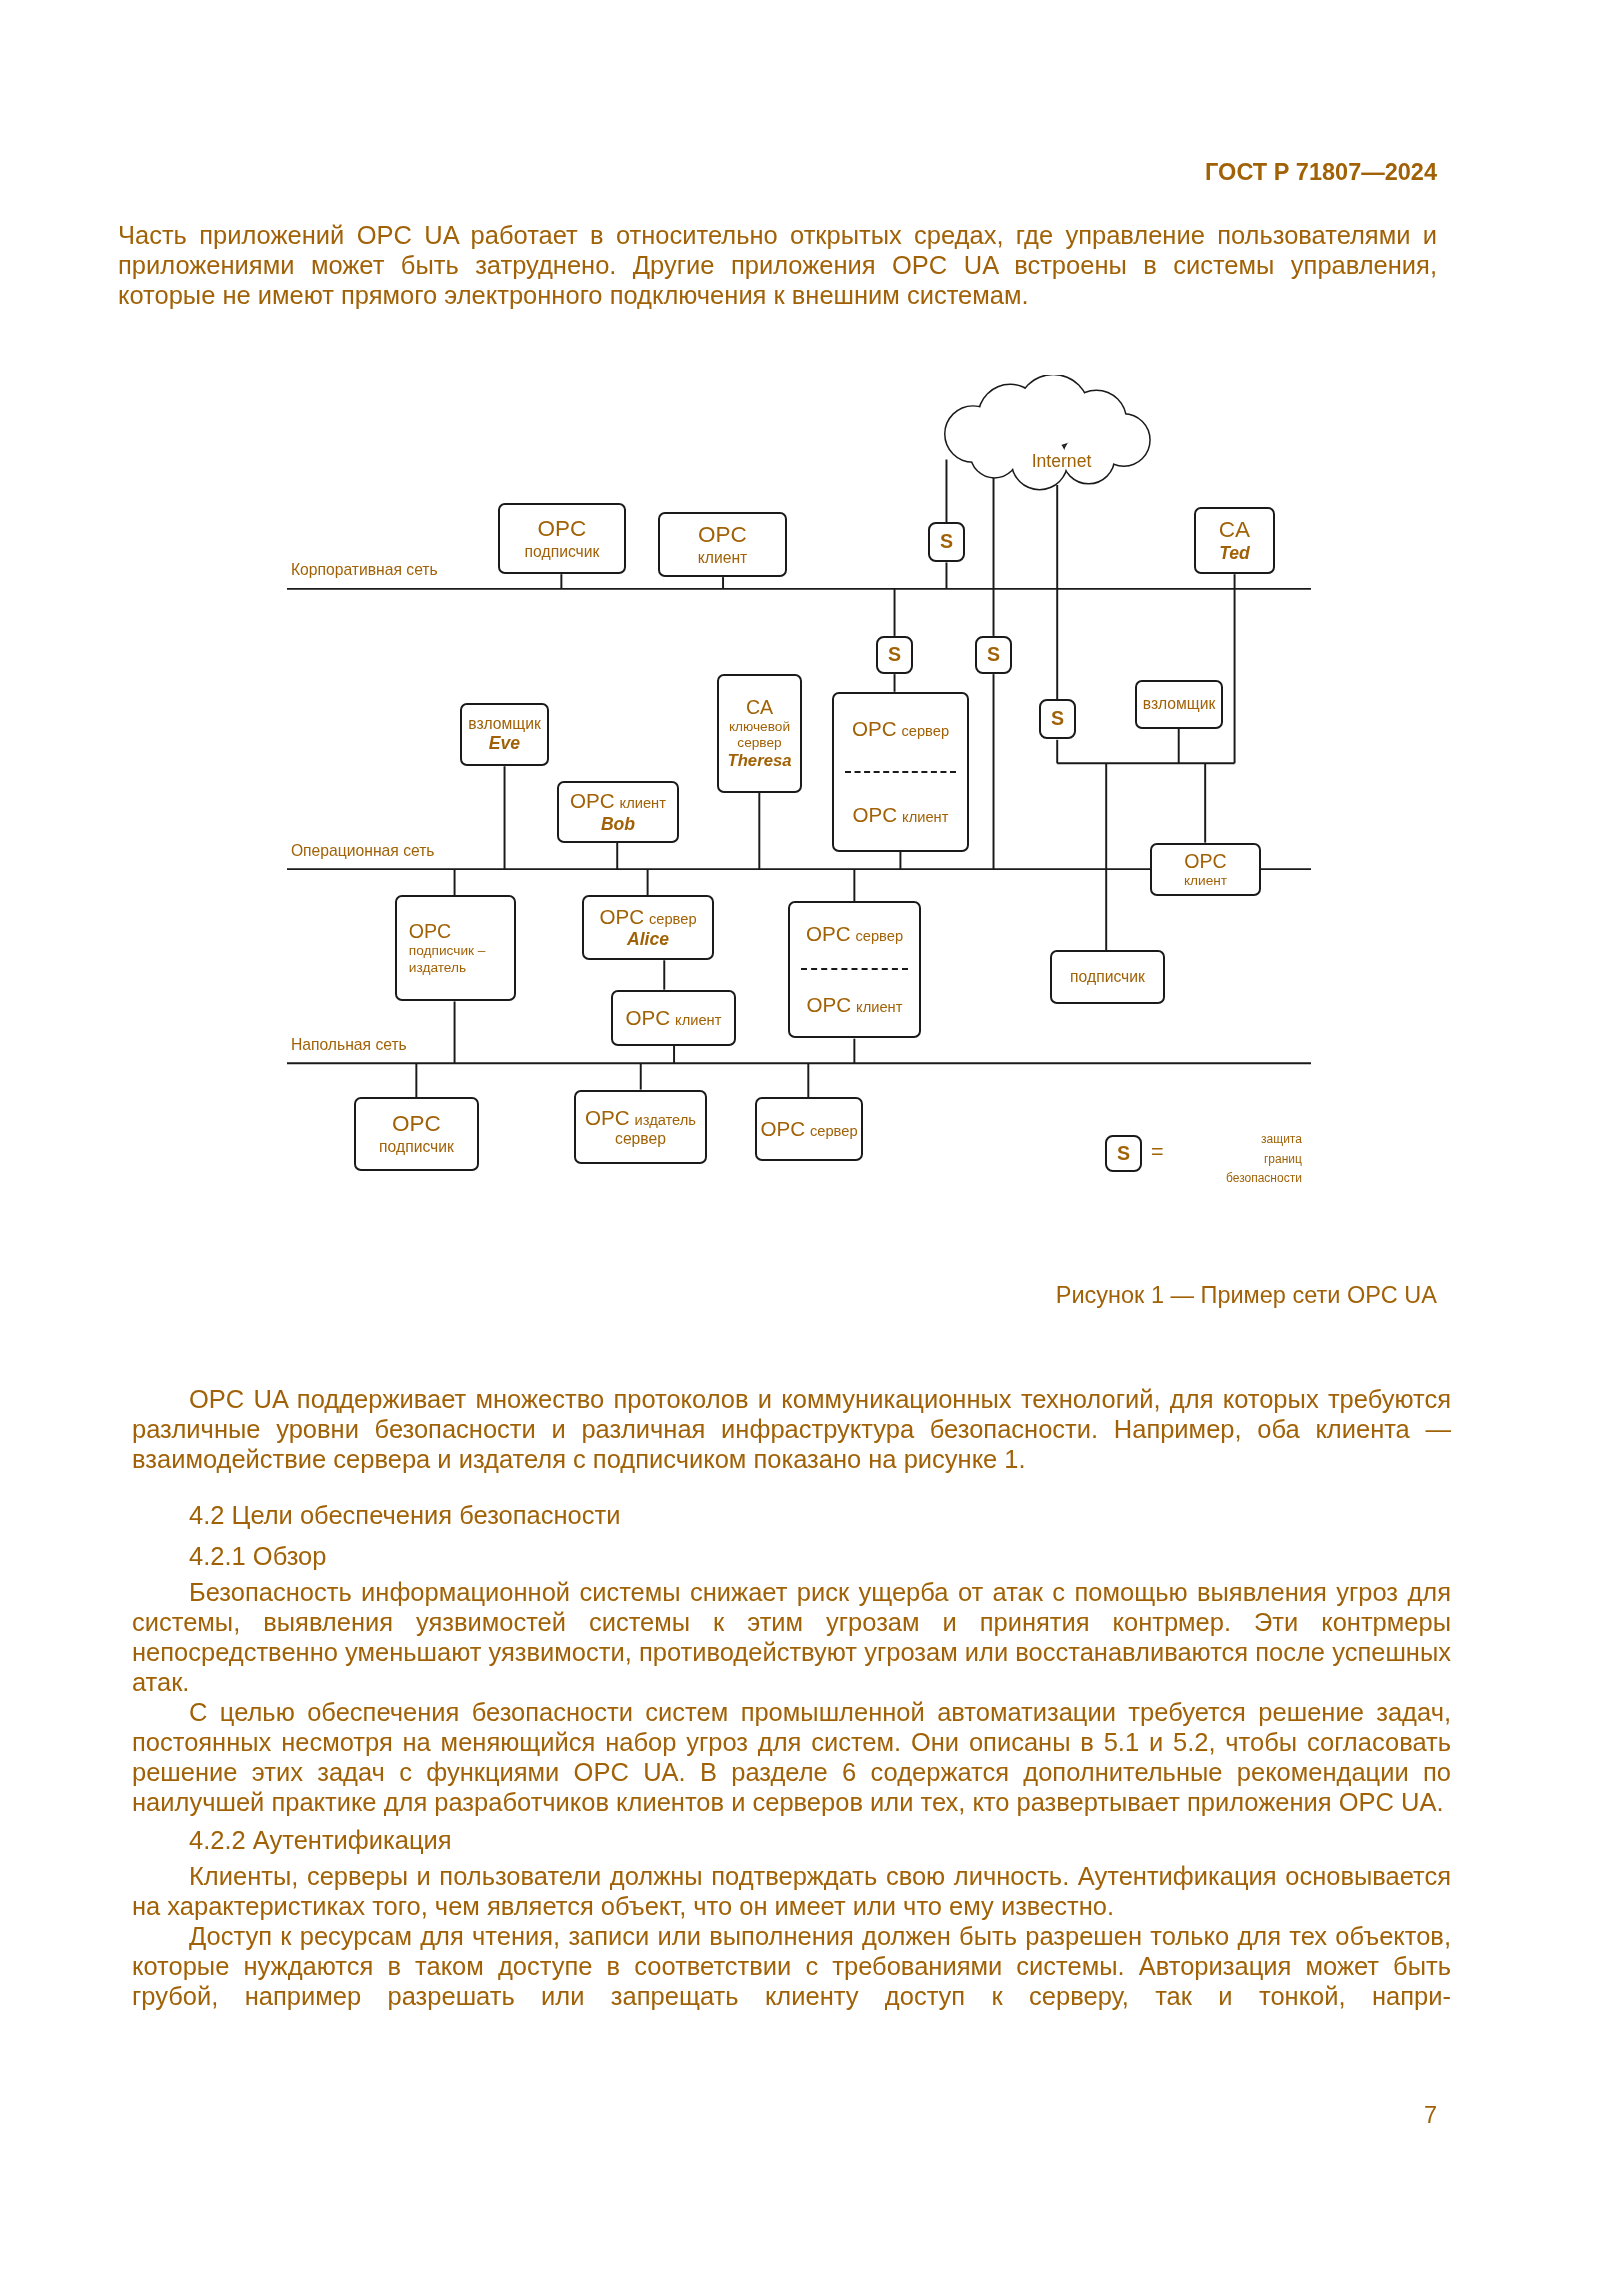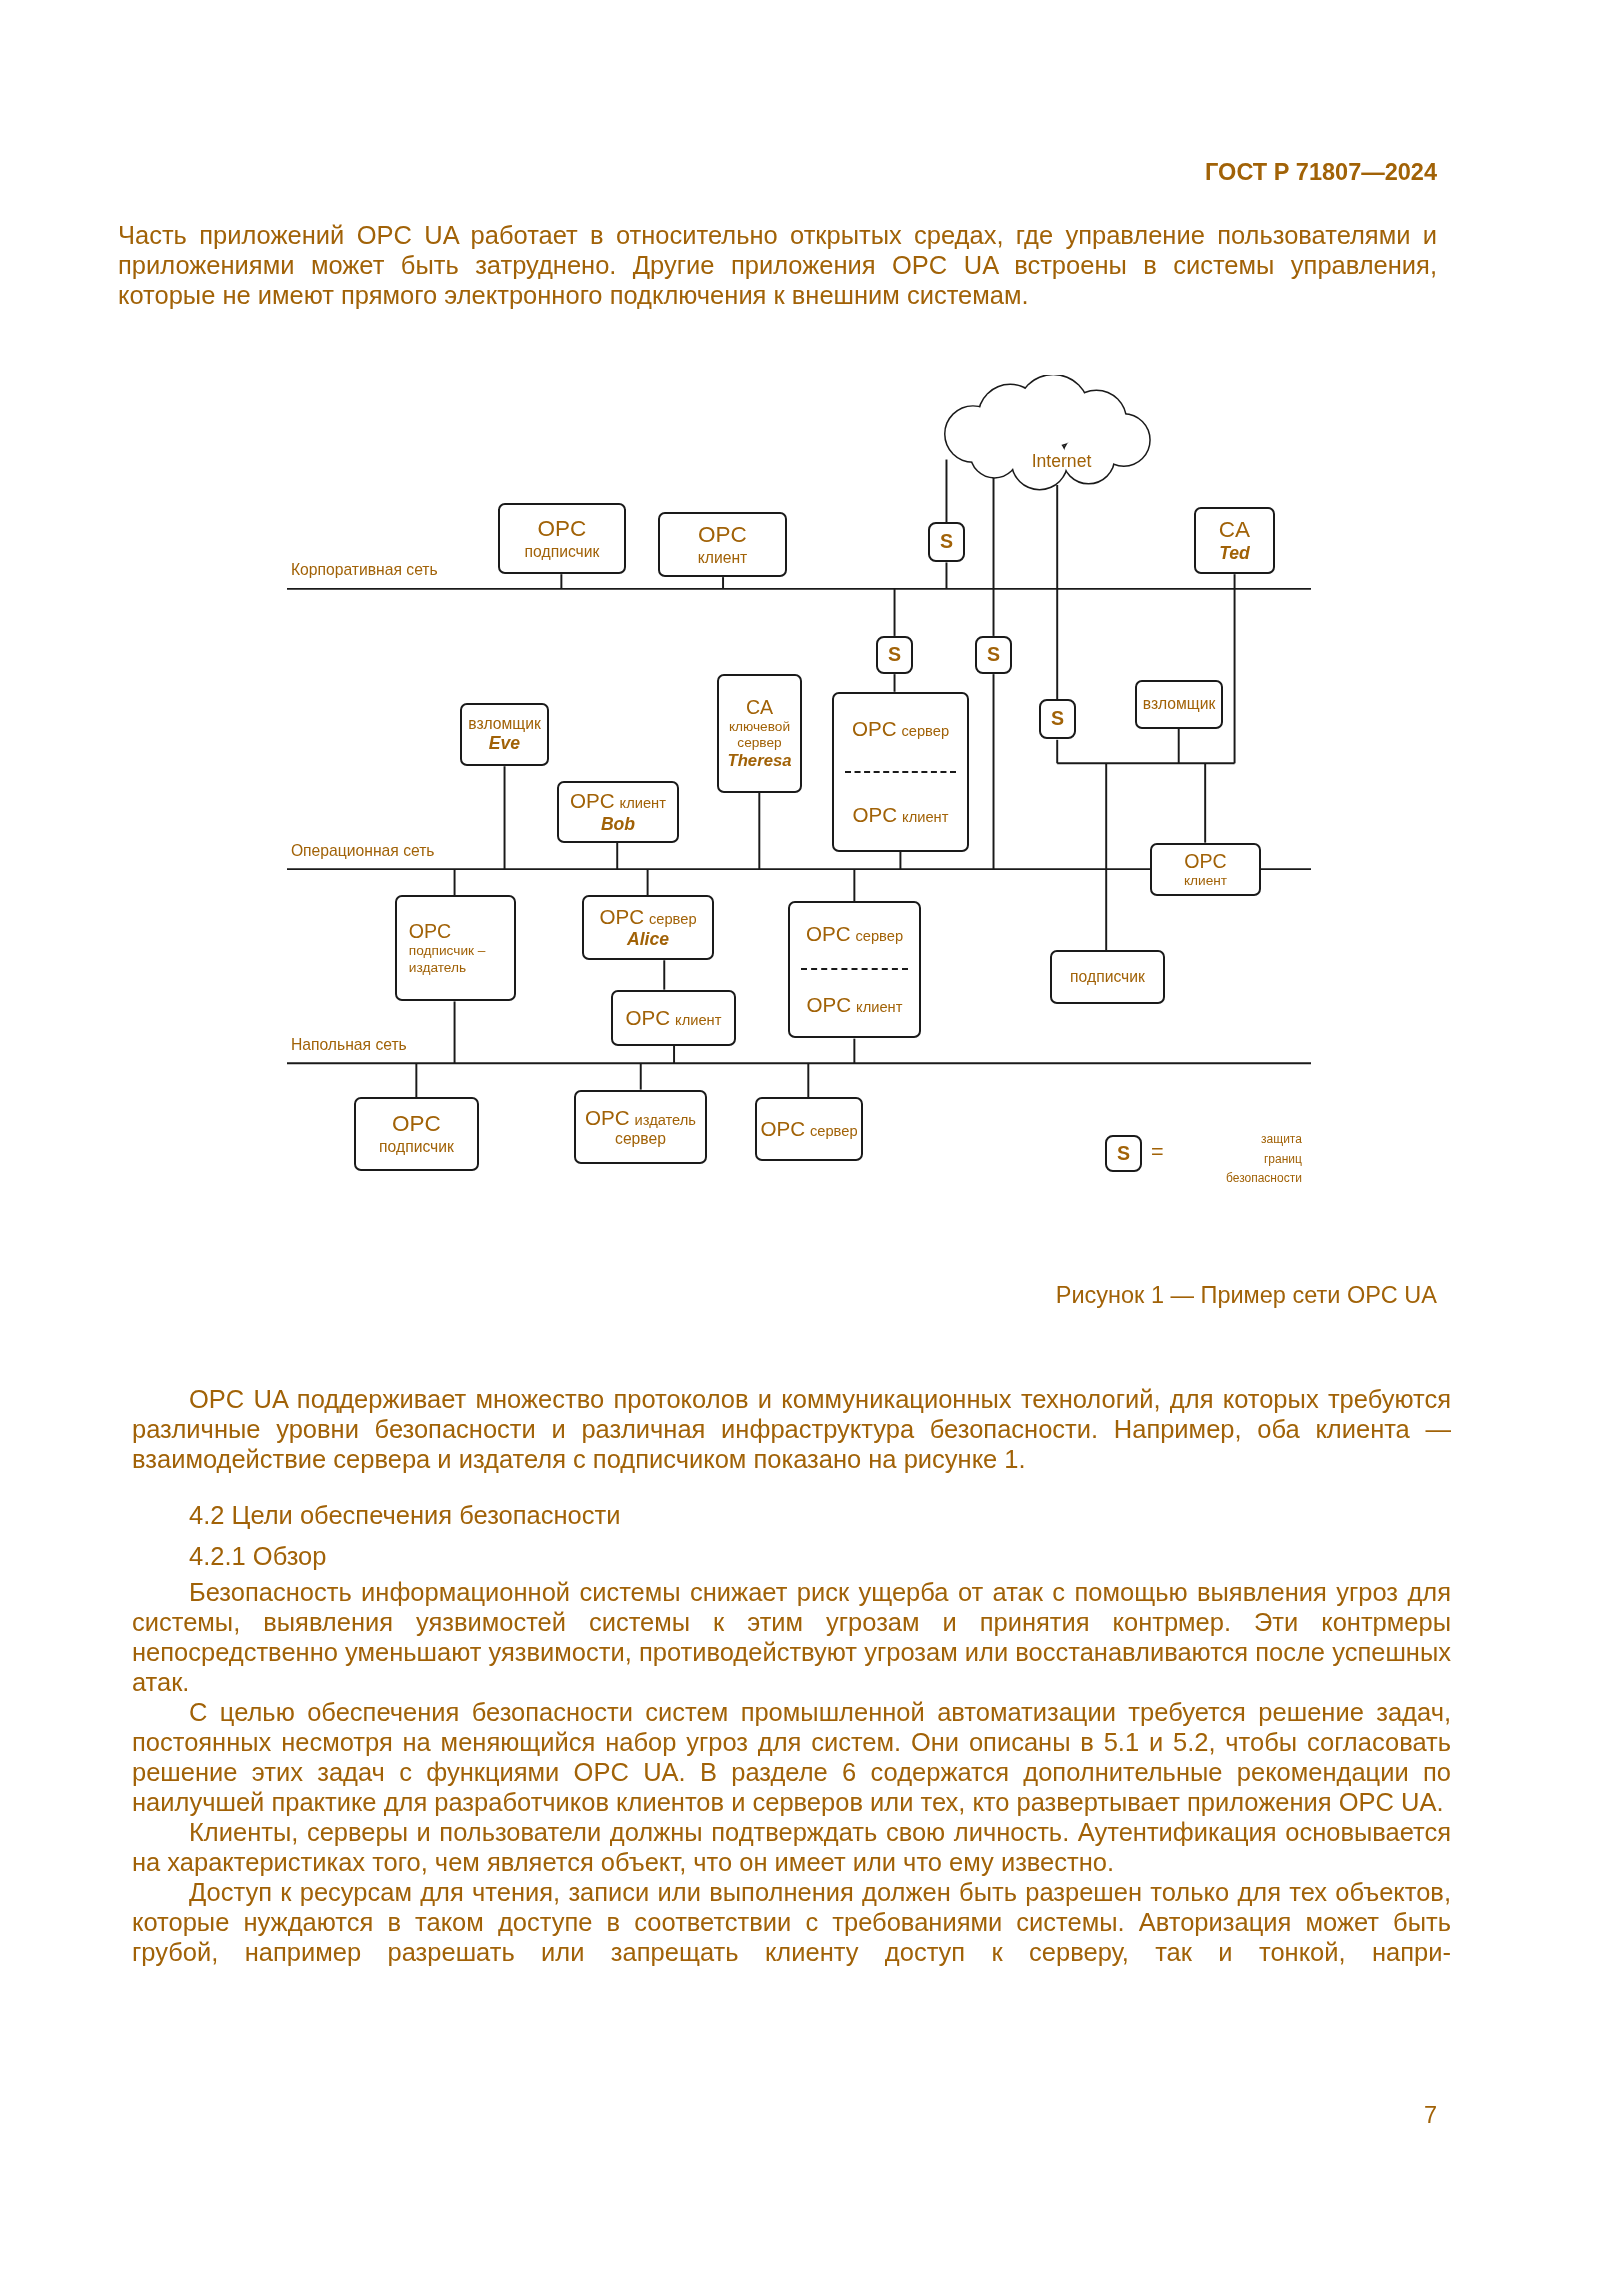--- a/index.html
+++ b/index.html
@@ -245,20 +245,21 @@
   </div>
 
   <div class="caption">Рисунок 1 — Пример сети OPC UA</div>
 
   <div class="bodytext">
     <p>OPC UA поддерживает множество протоколов и коммуникационных технологий, для которых требуются различные уровни безопасности и различная инфраструктура безопасности. Например, оба клиента — взаимодействие сервера и издателя с подписчиком показано на рисунке 1.</p>
     <h3 class="h-main">4.2 Цели обеспечения безопасности</h3>
     <h3 class="h-sub">4.2.1 Обзор</h3>
     <p>Безопасность информационной системы снижает риск ущерба от атак с помощью выявления угроз для системы, выявления уязвимостей системы к этим угрозам и принятия контрмер. Эти контрмеры непосредственно уменьшают уязвимости, противодействуют угрозам или восстанавливаются после успешных атак.</p>
     <p>С целью обеспечения безопасности систем промышленной автоматизации требуется решение задач, постоянных несмотря на меняющийся набор угроз для систем. Они описаны в 5.1 и 5.2, чтобы согласовать решение этих задач с функциями OPC UA. В разделе 6 содержатся дополнительные рекомендации по наилучшей практике для разработчиков клиентов и серверов или тех, кто развертывает приложения OPC UA.</p>
+    <h3 class="h-sub">4.2.2 Аутентификация</h3>
     <p>Клиенты, серверы и пользователи должны подтверждать свою личность. Аутентификация основывается на характеристиках того, чем является объект, что он имеет или что ему известно.</p>
     <p class="last-just">Доступ к ресурсам для чтения, записи или выполнения должен быть разрешен только для тех объектов, которые нуждаются в таком доступе в соответствии с требованиями системы. Авторизация может быть грубой, например разрешать или запрещать клиенту доступ к серверу, так и тонкой, напри-</p>
   </div>
 
   <div class="page-num">7</div>
 
 </div>
 
 
 </body></html>

